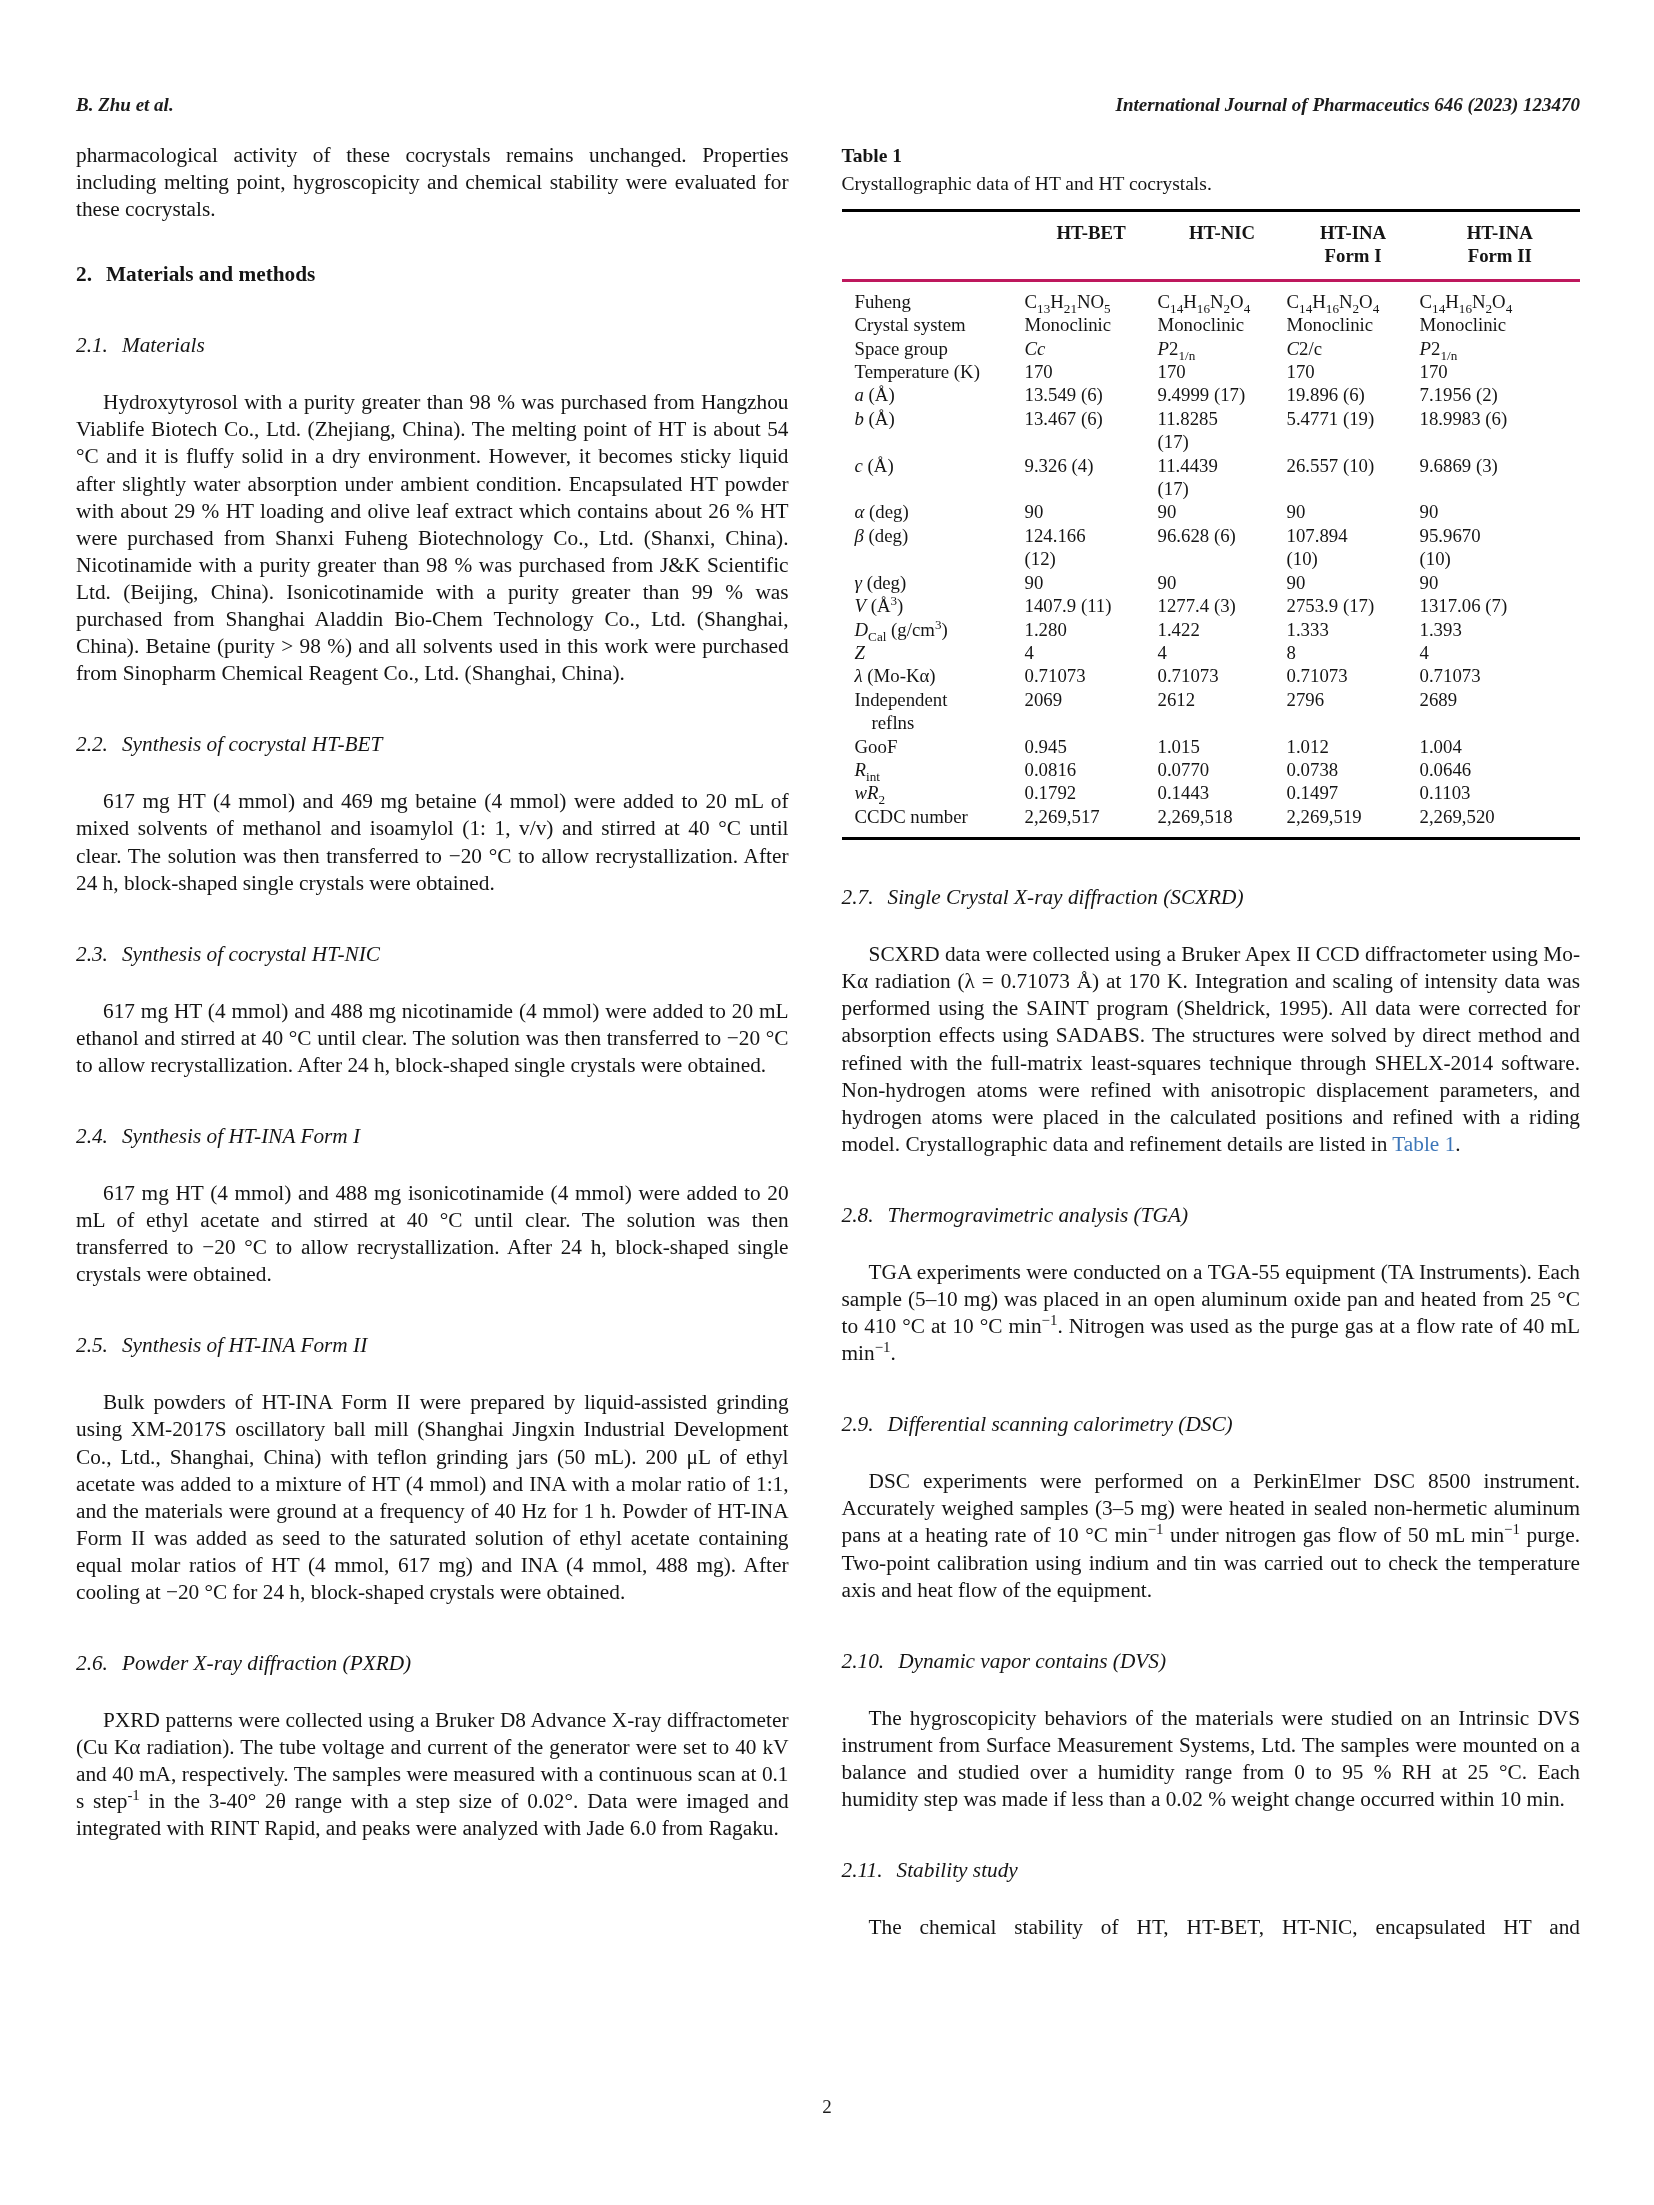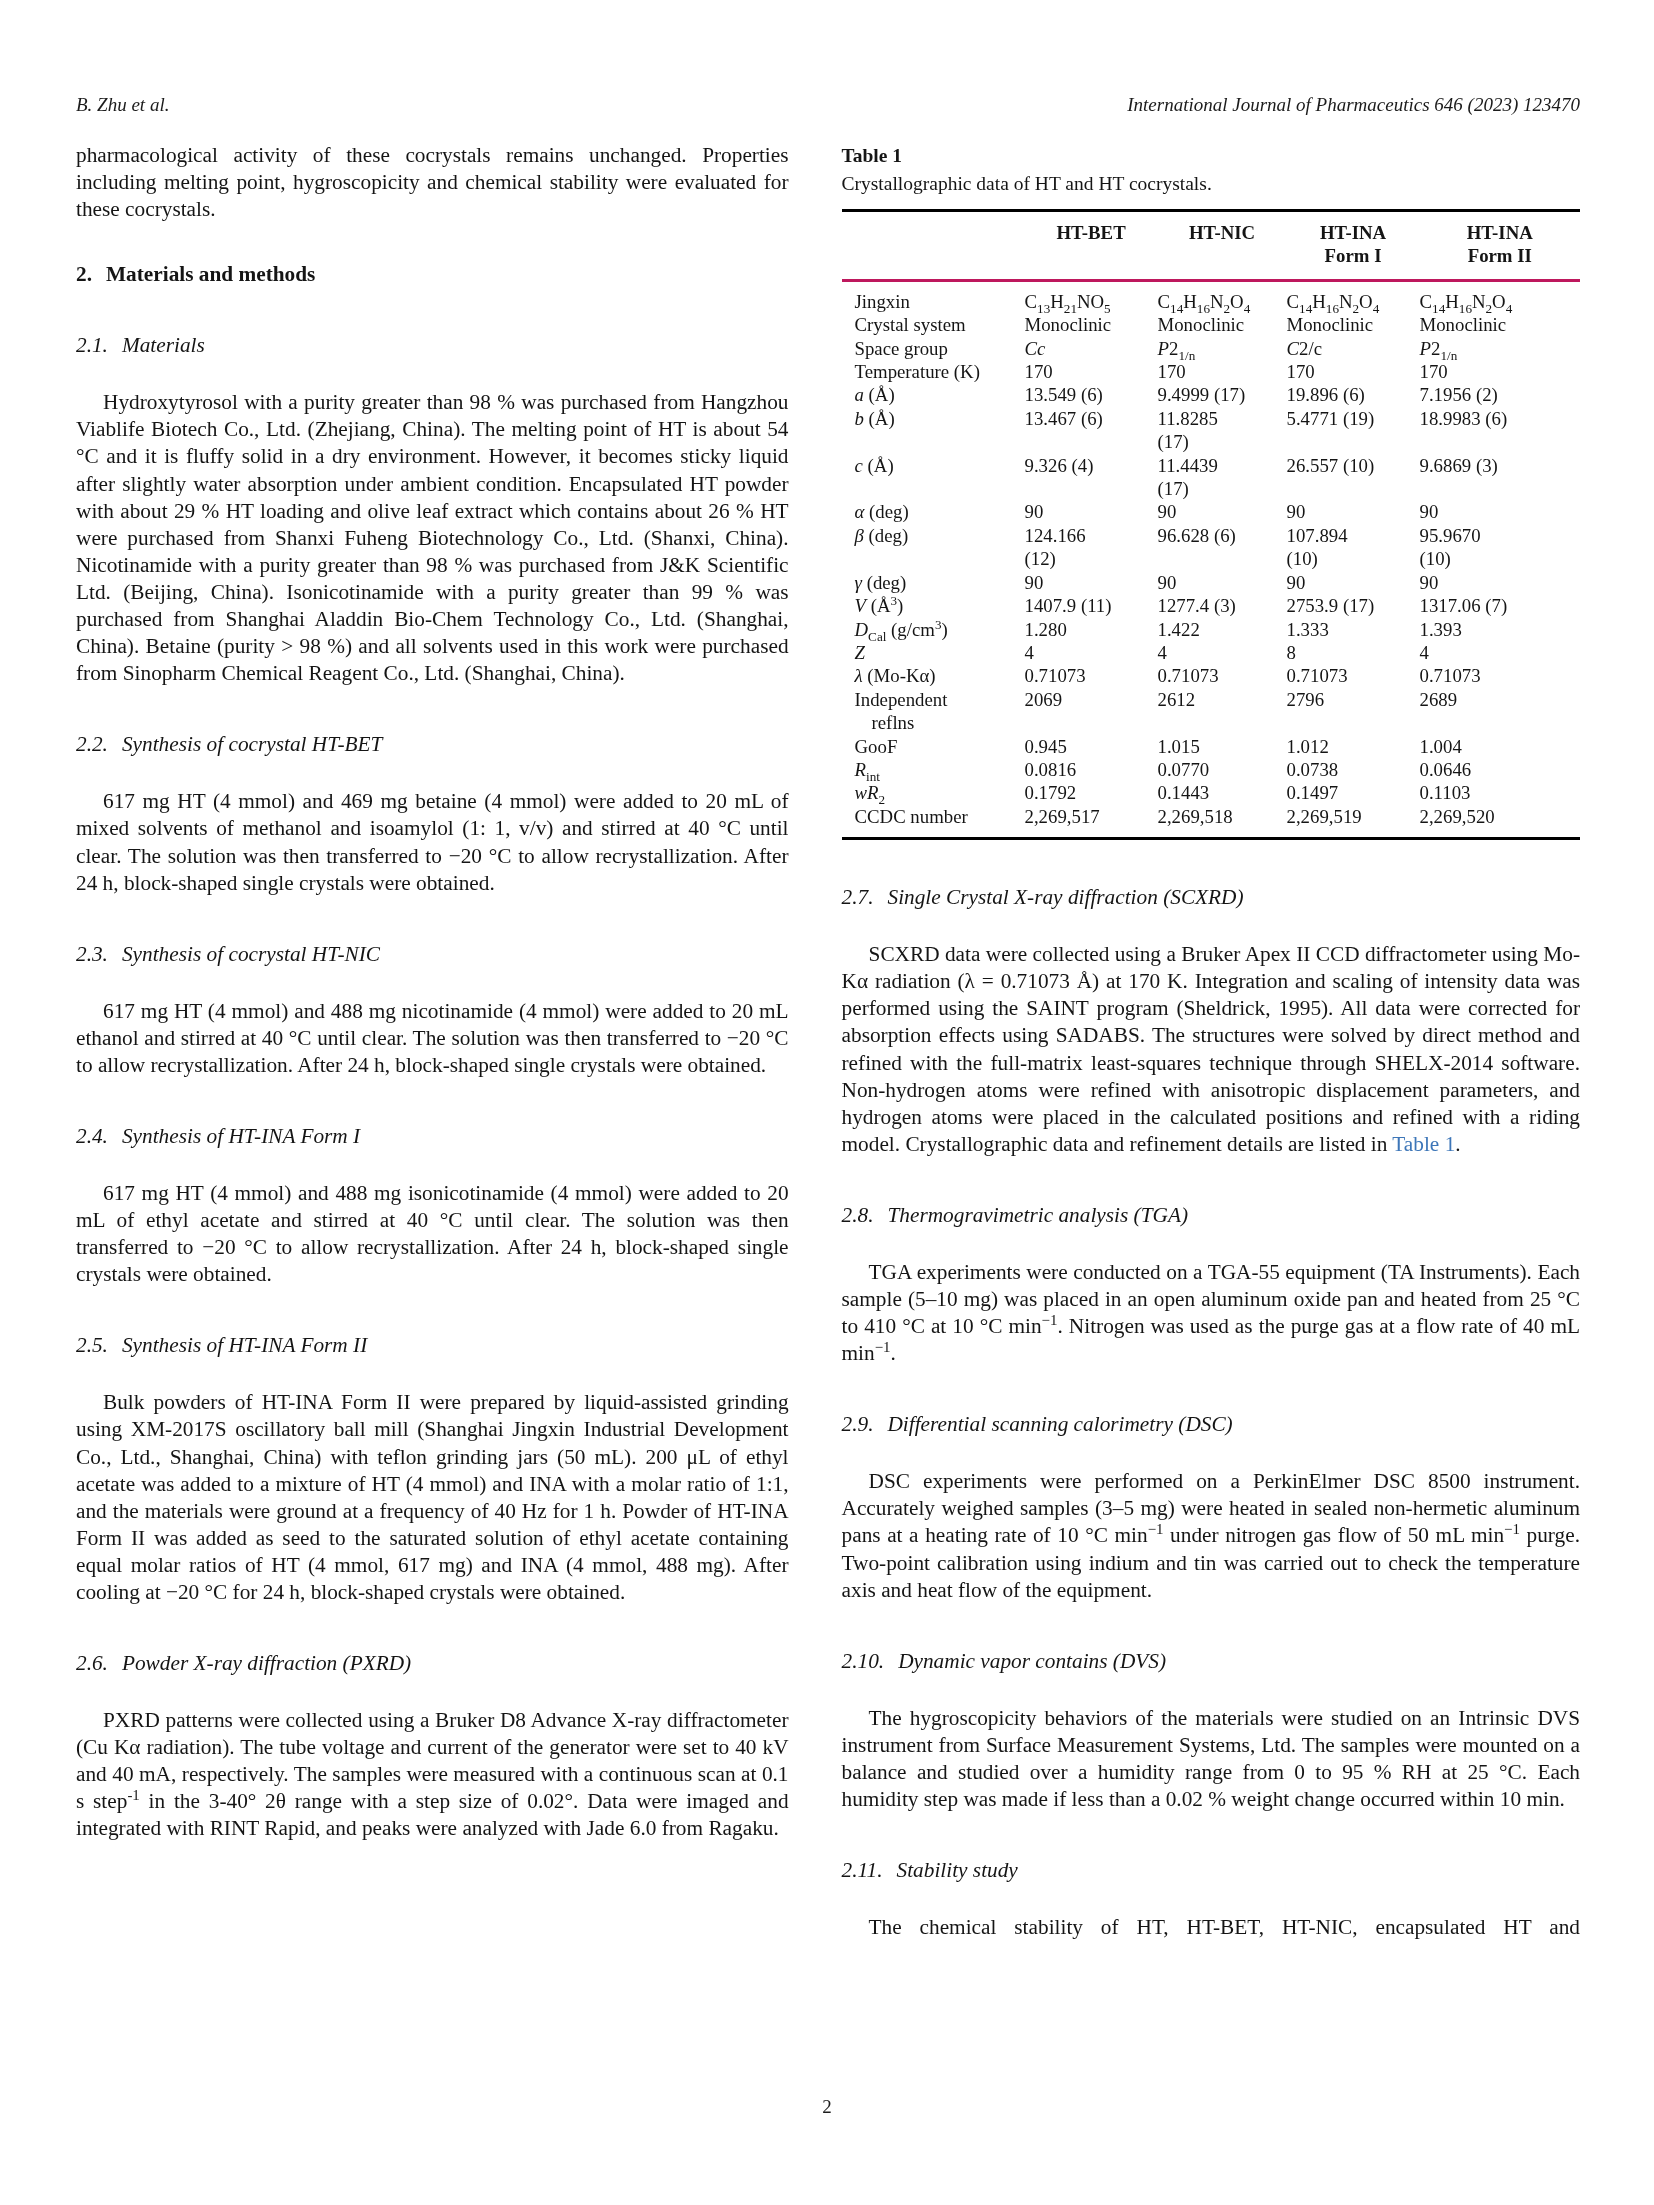--- a/index.html
+++ b/index.html
@@ -7,21 +7,21 @@
     position:relative;
     width:1654px;height:2205px;
     background:#ffffff;
     font-family:"Liberation Serif","DejaVu Serif",serif;
     color:#151515;
     overflow:hidden;
   }
   .running-head{
     display:flex;justify-content:space-between;align-items:baseline;
     padding:94px 74px 0 76px;
-    font-size:19px;font-style:italic;color:#1c1c1c;
+    font-size:19px;font-style:italic;color:#1c1c1c;font-weight:bold;
   }
   .columns{display:flex;gap:53px;padding:26px 74px 0 76px;}
   .col-left{width:714px;}
   .col-right{width:740px;}
   p.body{
     font-size:21.3px;line-height:27.1px;
     text-align:justify;margin:0;text-indent:27px;
   }
   p.body.noindent{text-indent:0;}
   p.body.cont{text-align-last:justify;}
@@ -124,21 +124,21 @@
           <tr>
               <th></th>
               <th>HT-BET</th>
               <th>HT-NIC</th>
               <th>HT-INA<br>Form I</th>
               <th>HT-INA<br>Form II</th>
             </tr>
         </thead>
         <tbody>
             <tr>
-              <td class="row-label">Jingxin</td>
+              <td class="row-label">Fuheng</td>
               <td class="row-value">C<sub>13</sub>H<sub>21</sub>NO<sub>5</sub></td>
               <td class="row-value">C<sub>14</sub>H<sub>16</sub>N<sub>2</sub>O<sub>4</sub></td>
               <td class="row-value">C<sub>14</sub>H<sub>16</sub>N<sub>2</sub>O<sub>4</sub></td>
               <td class="row-value">C<sub>14</sub>H<sub>16</sub>N<sub>2</sub>O<sub>4</sub></td>
             </tr>
             <tr>
               <td class="row-label">Crystal system</td>
               <td class="row-value">Monoclinic</td>
               <td class="row-value">Monoclinic</td>
               <td class="row-value">Monoclinic</td>

